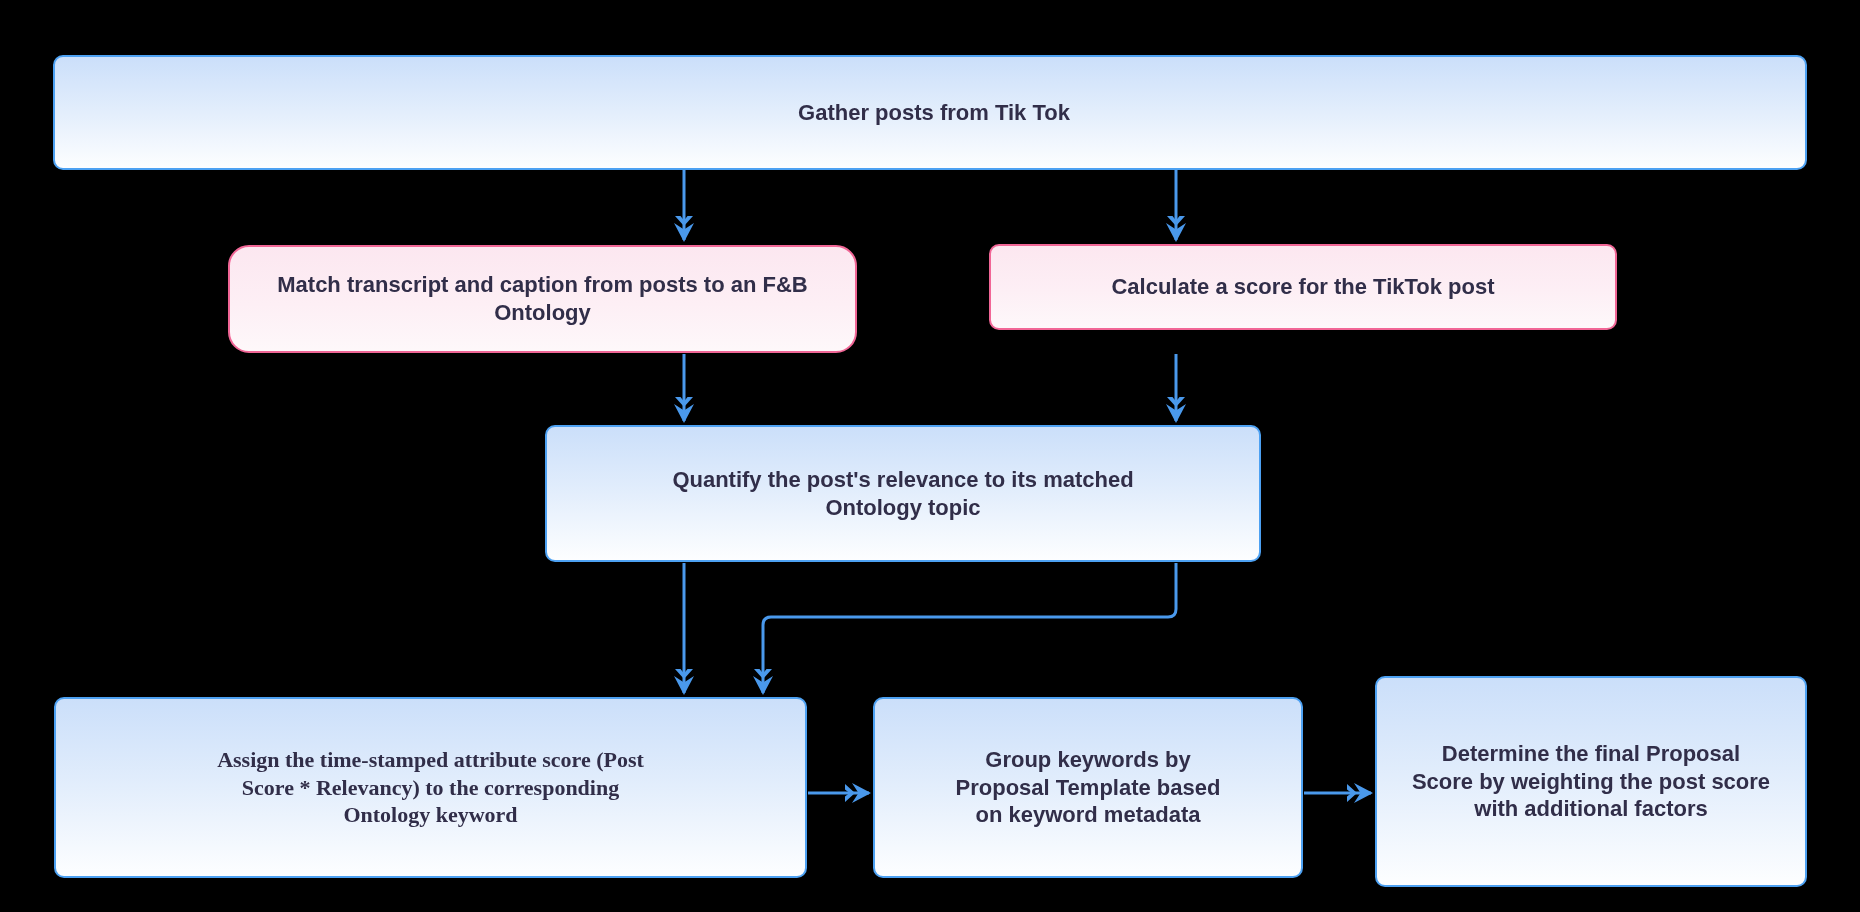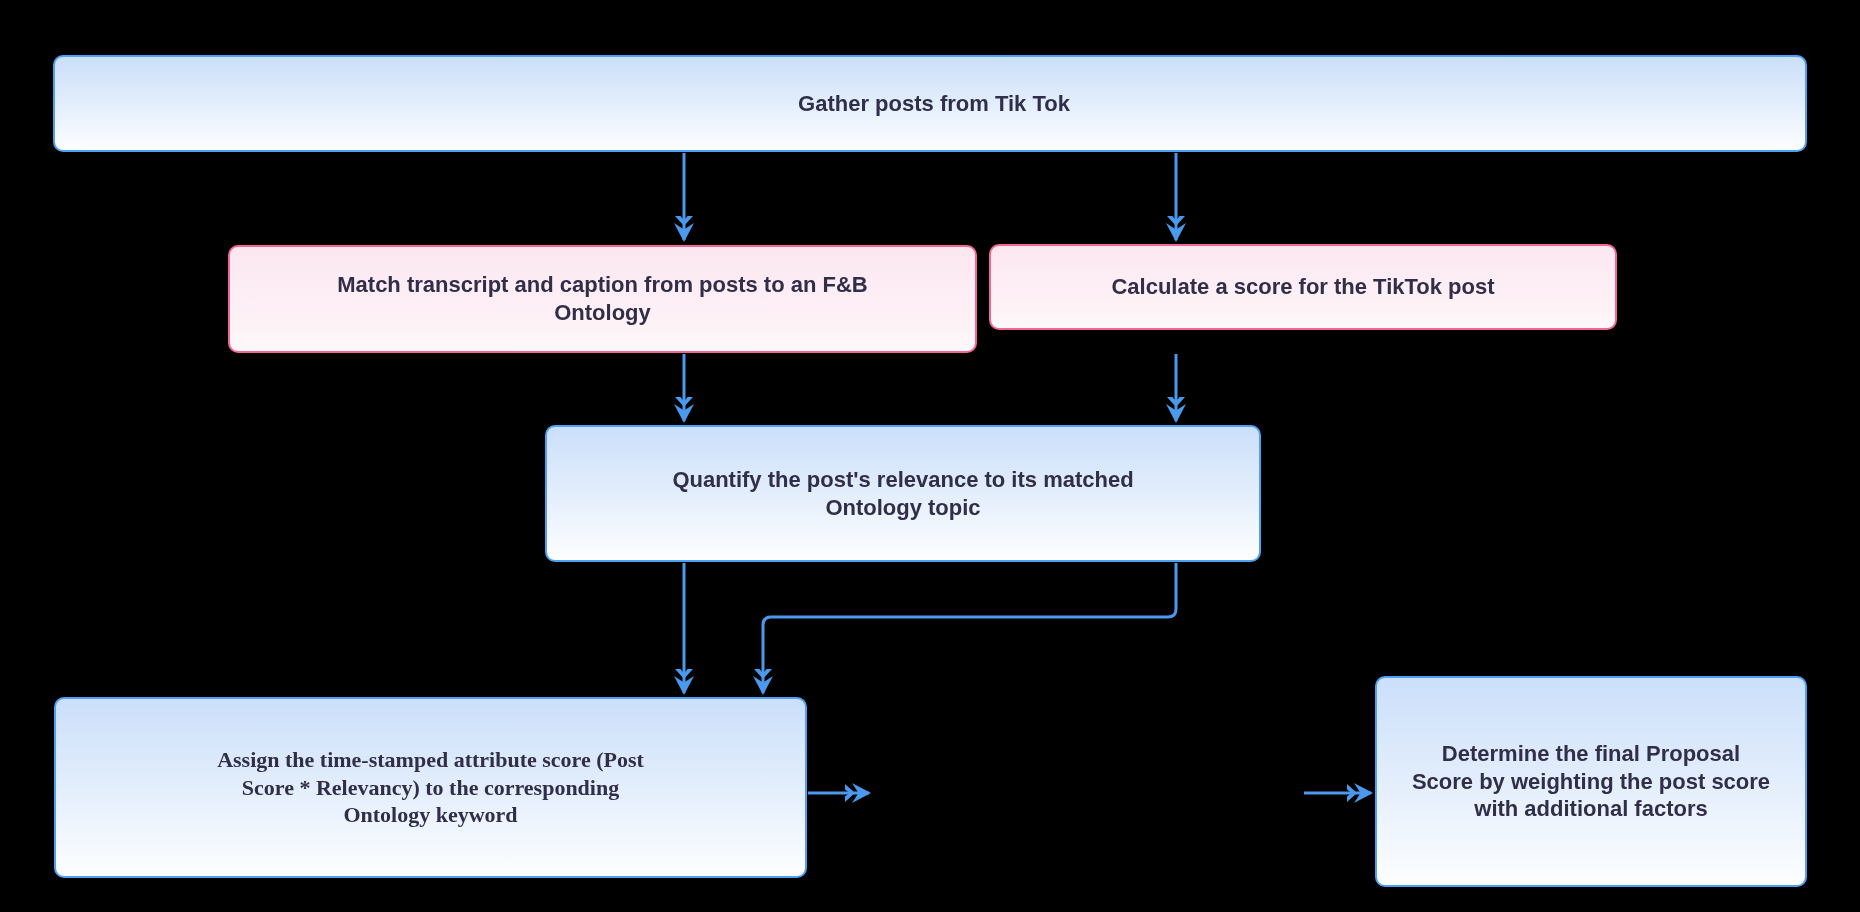--- a/index.html
+++ b/index.html
@@ -45,22 +45,22 @@
   }
   .node.blue {
     border: 2.5px solid #4da1f2;
     background: linear-gradient(180deg, #cbdffa 0%, #e3eefc 50%, #fdfeff 100%);
   }
   .node.pink {
     border: 2.5px solid #f16696;
     background: linear-gradient(180deg, #fce7f0 0%, #fdeff5 55%, #fef8fa 100%);
   }
   
-  .n-gather    { left: 53px;   top: 55px;  width: 1754px; height: 97px; padding-left: 8px;  }
-  .n-match     { left: 228px;  top: 245px; width: 749px;  height: 108px; }
+  .n-gather    { left: 53px;   top: 55px;  width: 1754px; height: 115px; padding-left: 8px;  }
+  .n-match     { left: 228px;  top: 245px; width: 629px;  height: 108px; border-radius: 21px; }
   .n-calc      { left: 989px;  top: 244px; width: 628px;  height: 86px; }
   .n-quantify  { left: 545px;  top: 425px; width: 716px;  height: 137px; }
   .n-assign    { left: 54px;   top: 697px; width: 753px;  height: 181px; font-family: Liberation Serif, serif; }
   .n-group     { left: 873px;  top: 697px; width: 430px;  height: 181px; }
   .n-determine { left: 1375px; top: 676px; width: 432px;  height: 211px; }
 </style>
 </head>
 <body>
 
 <div class="canvas">
@@ -99,20 +99,25 @@
     <span class="lbl">Quantify the post's relevance to its matched
 Ontology topic</span>
   </div>
 
   <div class="node blue n-assign">
     <span class="lbl">Assign the time-stamped attribute score (Post
 Score * Relevancy) to the corresponding
 Ontology keyword</span>
   </div>
 
+  <div class="node blue n-group">
+    <span class="lbl">Group keywords by
+Proposal Template based
+on keyword metadata</span>
+  </div>
 
   <div class="node blue n-determine">
     <span class="lbl">Determine the final Proposal
 Score by weighting the post score
 with additional factors</span>
   </div>
 
 </div>
 
 </body></html>

